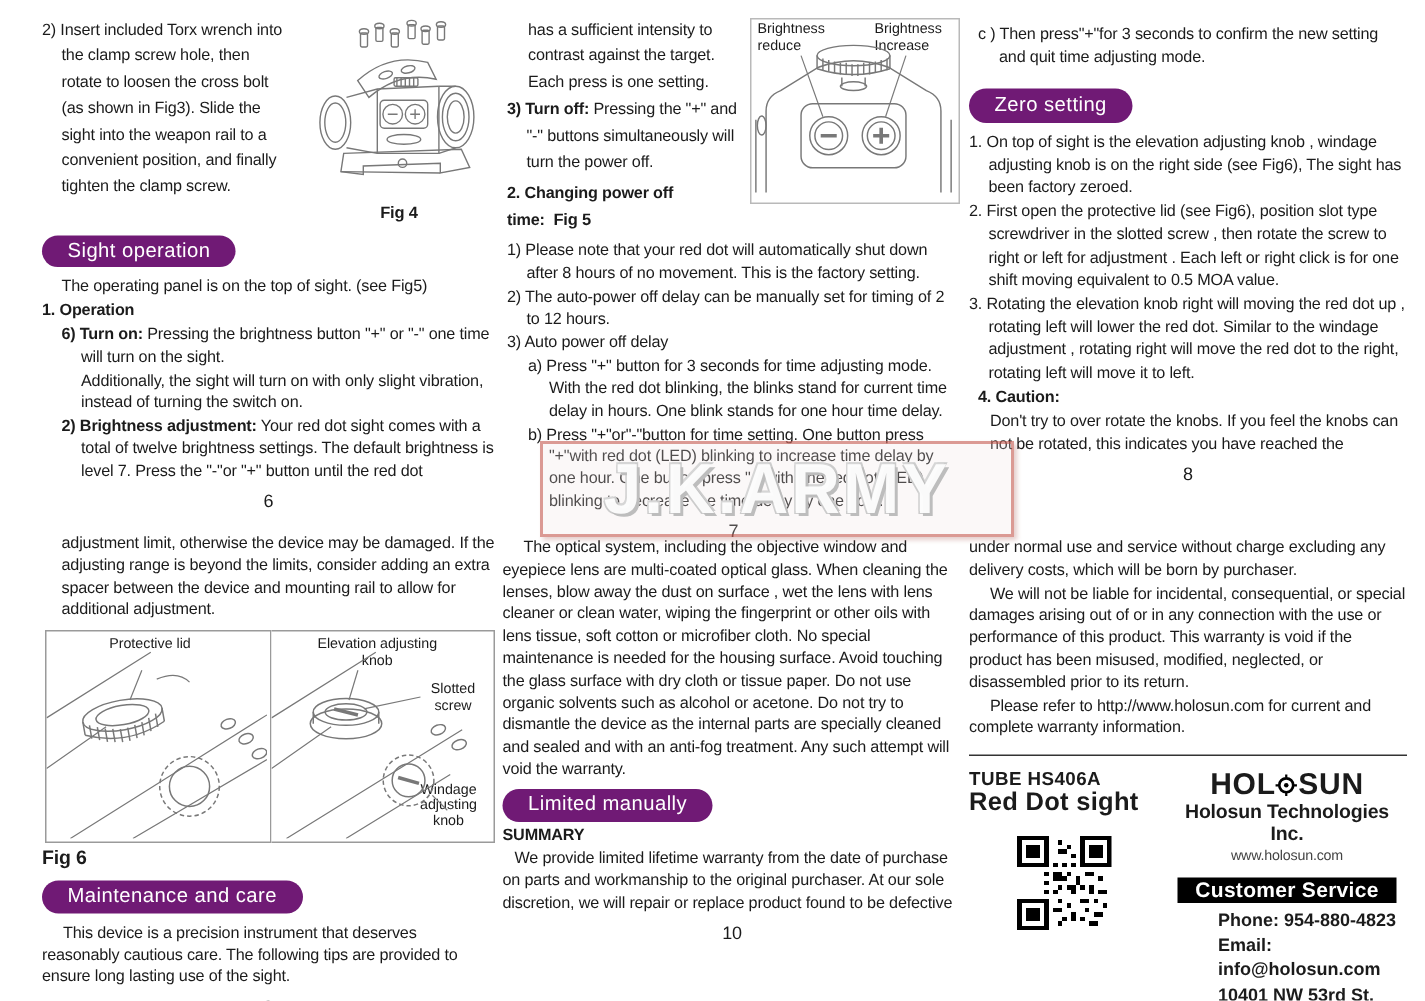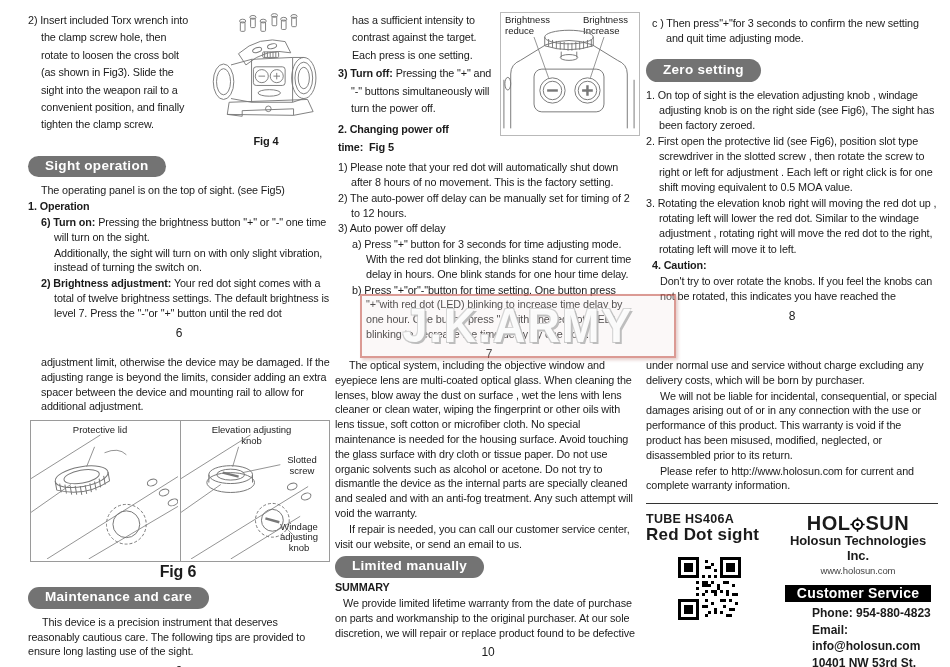--- a/index.html
+++ b/index.html
@@ -4,21 +4,21 @@
 <style>
   html,body { margin:0; padding:0; }
   body {
     width:950px; height:667px; position:relative; overflow:hidden;
     background:#ffffff; color:#1b1b1b;
     font-family:"Liberation Sans", sans-serif;
   }
   .page { position:absolute; font-size:10.8px; line-height:14.8px; letter-spacing:-0.12px; }
   p { margin:0 0 1px 0; }
   .pill {
-    display:inline-block; background:#737373; color:#fff; font-weight:bold;
+    display:inline-block; background:#701a75; color:#fff; font-weight:normal;
     font-size:13.5px; letter-spacing:0.3px; padding:3px 17px 4px; border-radius:15px;
     margin:7px 0 6px 0;
   }
   .bold { font-weight:bold; }
   .hang1   { padding-left:13px; text-indent:-13px; }
   .sub     { margin-left:13px; }
   .hang-ab { margin-left:14px; padding-left:14px; text-indent:-14px; }
   .indent  { text-indent:14px; }
   .pagenum { text-align:center; font-size:12px; margin-top:5px; }
 
@@ -29,21 +29,21 @@
   .figcap { font-weight:bold; font-size:11px; }
   .fig4-box { width:128px; text-align:center; flex:none; }
   .fig5-box { width:138px; flex:none; position:relative; border:1px solid #b9b9b9; height:122px; background:#fff; }
   .fig5-lbl { position:absolute; top:2px; font-size:9.5px; line-height:10.5px; letter-spacing:0; }
   .fig5-lbl.l { left:4px; width:52px; }
   .fig5-lbl.r { right:2px; width:54px; text-align:left; }
   .fig6-wrap { display:flex; margin:6px 0 0 2px; }
   .fig6-panel { width:149px; height:140px; border:1px solid #9a9a9a; position:relative; background:#fff; }
   .fig6-panel + .fig6-panel { border-left:none; }
   .f6lbl { position:absolute; font-size:9.5px; line-height:10.5px; letter-spacing:0; text-align:center; }
-  .fig6cap { text-align:center; font-weight:bold; font-size:16px; margin-top:3px; width:300px; }
+  .fig6cap { font-weight:bold; font-size:13px; margin-top:3px; width:300px; }
 
   
   .watermark {
     position:absolute; left:360px; top:294px; width:312px; height:60px;
     border:2px solid rgba(193,77,66,0.55); background:rgba(240,226,226,0.25);
     display:flex; align-items:center; justify-content:center; z-index:5; pointer-events:none;
     box-shadow:2px 2px 3px rgba(150,60,50,0.25);
   }
   .watermark span {
     font-size:45px; font-weight:bold; letter-spacing:2px; color:rgba(255,255,255,0.92);
@@ -238,21 +238,20 @@
   </div>
   <div class="fig6cap">Fig 6</div>
 
   <div class="pill">Maintenance and care</div>
   <p class="indent">This device is a precision instrument that deserves reasonably cautious care. The following tips are provided to ensure long lasting use of the sight.</p>
   <div class="pagenum">9</div>
 </div>
 
 <div class="page" style="left:335px; top:358px; width:306px;">
   <p class="indent">The optical system, including the objective window and eyepiece lens are multi-coated optical glass. When cleaning the lenses, blow away the dust on surface , wet the lens with lens cleaner or clean water, wiping the fingerprint or other oils with lens tissue, soft cotton or microfiber cloth. No special maintenance is needed for the housing surface. Avoid touching the glass surface with dry cloth or tissue paper. Do not use organic solvents such as alcohol or acetone. Do not try to dismantle the device as the internal parts are specially cleaned and sealed and with an anti-fog treatment.  Any such attempt will void the warranty.</p>
-  <p class="indent">If repair is needed, you can call our customer service center, visit our website, or send an email to us.</p>
 
   <div class="pill" style="margin-top:4px; margin-bottom:2px;">Limited manually</div>
   <p class="bold">SUMMARY</p>
   <p style="text-indent:8px;">We provide limited lifetime warranty from the date of purchase on parts and workmanship to the original purchaser. At our sole discretion, we will repair or replace product found to be defective</p>
   <div class="pagenum">10</div>
 </div>
 
 <div class="page" style="left:646px; top:358px; width:292px;">
   <p>under normal use and service without charge excluding any delivery costs, which will be born by purchaser.</p>
   <p class="indent">We will not be liable for incidental, consequential, or special damages arising out of or in any connection with the use or performance of this product.  This warranty is void if the product has been misused, modified, neglected, or disassembled prior to its return.</p>

